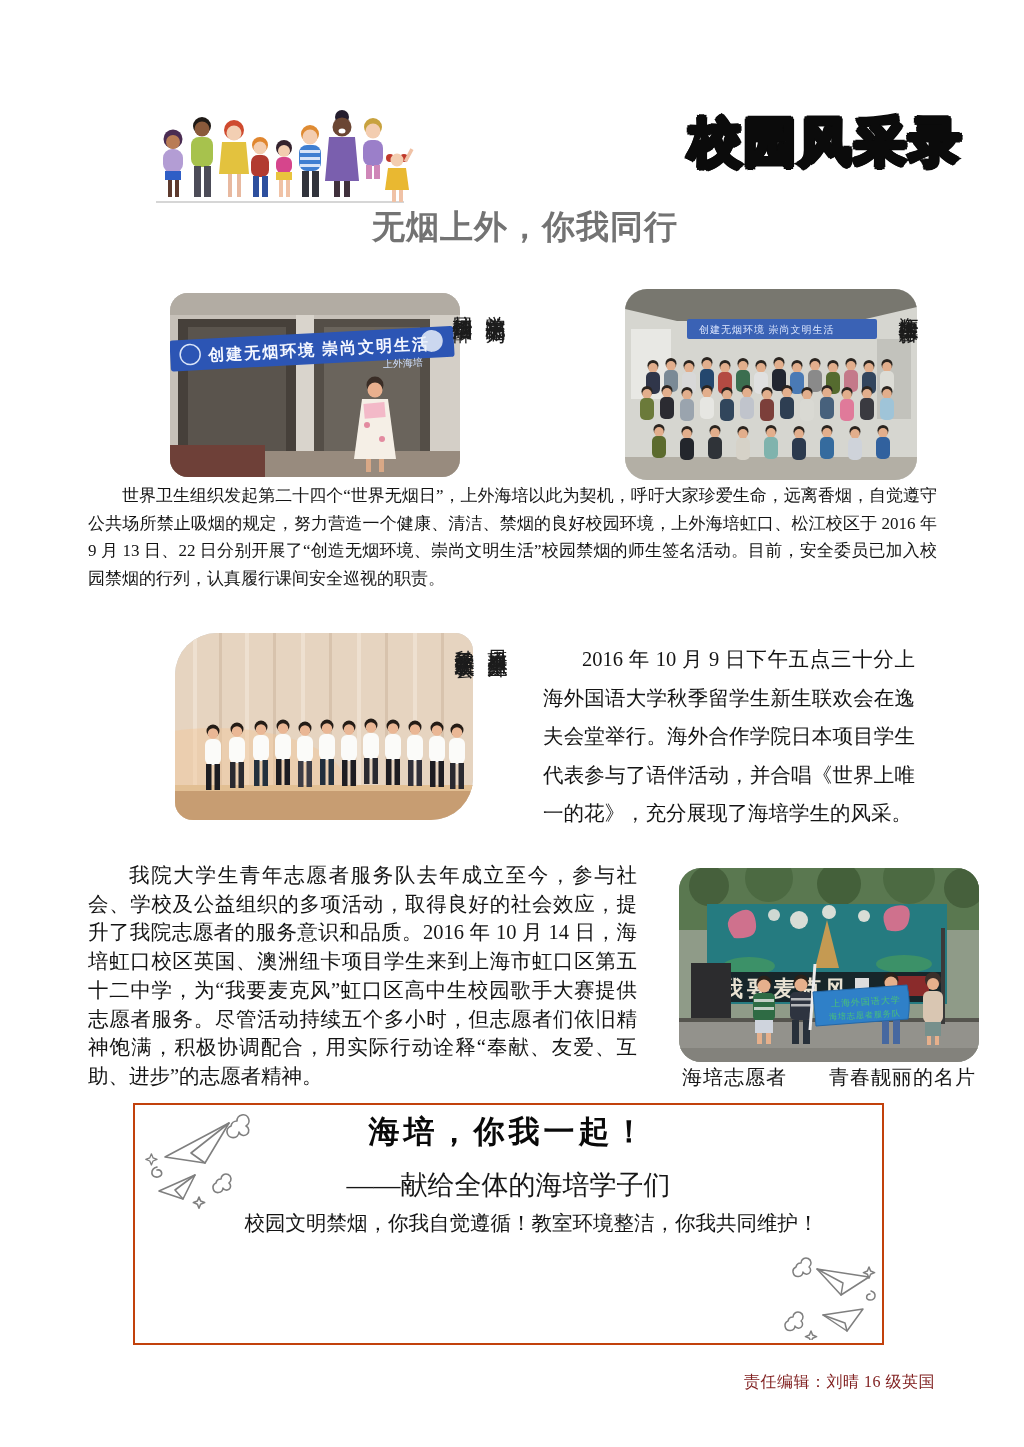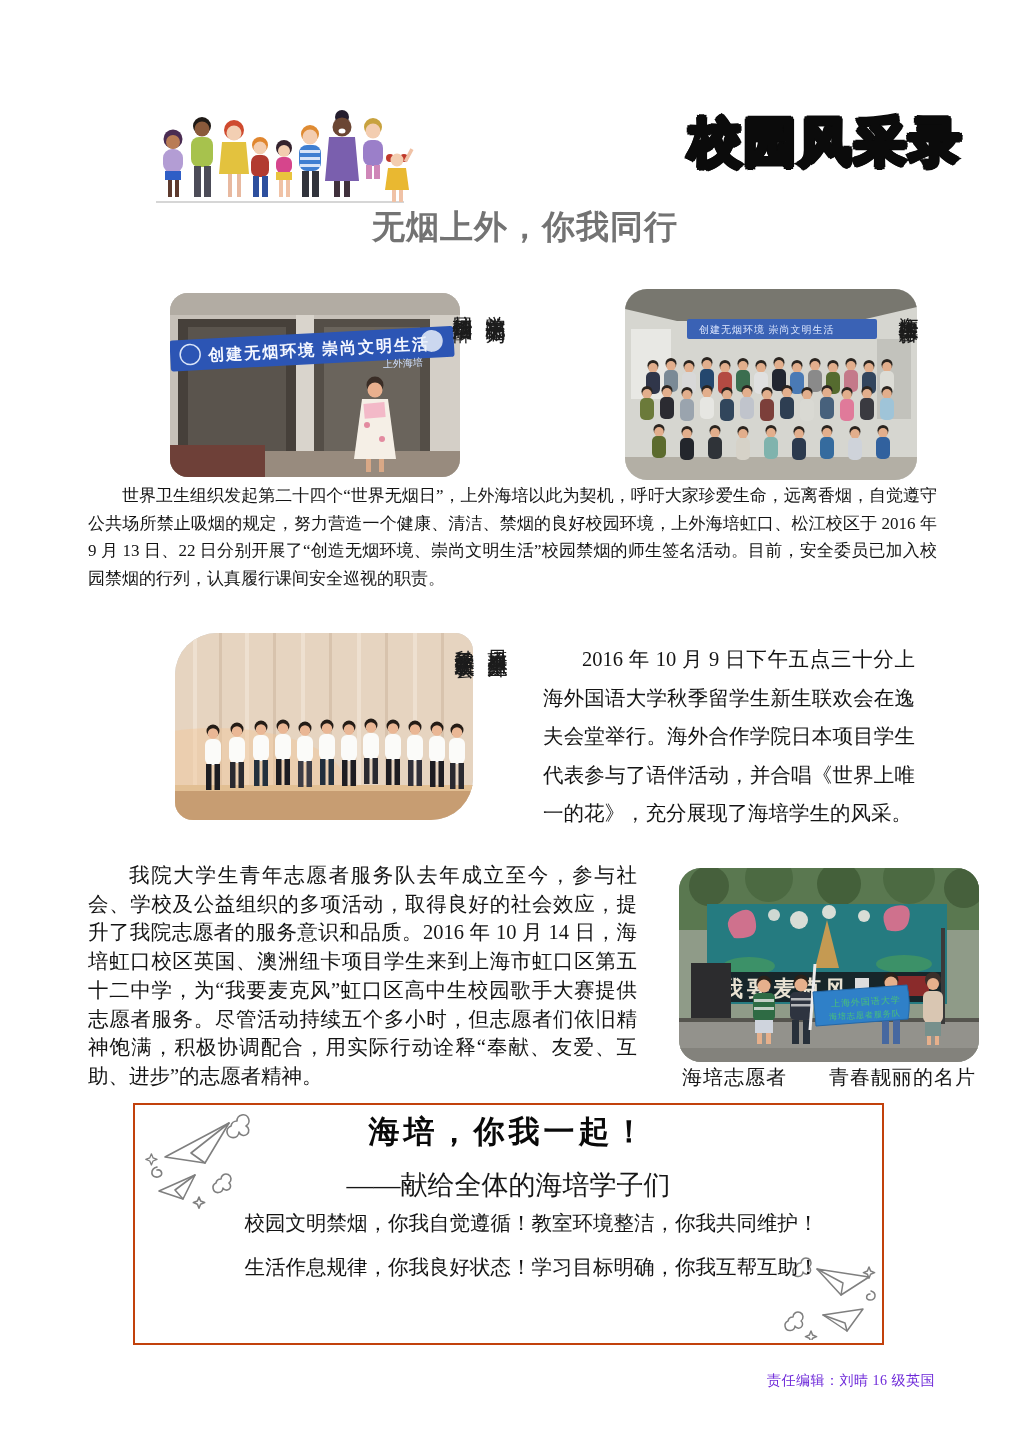--- a/index.html
+++ b/index.html
@@ -56,21 +56,21 @@
     font-family:"Liberation Serif","DejaVu Serif",serif;
   }
   .pledge-sub { position:absolute; left:0; right:0; top:62px; text-align:center; font-size:27px; color:#161616; }
   .pledge-lines { position:absolute; left:0; right:0; top:96px; text-align:center; font-size:20.5px; line-height:44px; color:#141414;padding-left:46px; }
   .doodle { position:absolute; }
   #doodle-left { left:6px; top:2px; width:130px; height:102px; }
   #doodle-right { left:648px; top:150px; width:95px; height:85px; }
   
   .footer-editor {
     position:absolute; left:535px; top:1372px; width:400px; text-align:right;
-    font-size:14px; color:#6d28d9; letter-spacing:0.5px;
+    font-size:16px; color:#7f1d1d; letter-spacing:0.5px;
   }
 </style>
 </head>
 <body>
 
 <div class="page">
 
   <div class="kids-illustration">
     <svg viewBox="0 0 268 108">
       <line x1="4" y1="102" x2="252" y2="102" stroke="#c8c8c8" stroke-width="1.5"></line>
@@ -395,19 +395,18 @@
         <path d="M80,54 L40,60 L64,76 Z"></path>
           <path d="M40,60 L62,68 L64,76"></path>
         <path d="M10,62 a5,5 0 1 1 8,4 a4,4 0 1 1 -6,5 a5,5 0 1 1 -7,-5 a5,5 0 0 1 5,-4 z"></path>
         <path d="M28,76 l1.6,4 4,1.6 -4,1.6 -1.6,4 -1.6,-4 -4,-1.6 4,-1.6 z"></path>
       </g>
     </svg>
     <div class="pledge-title">海培，你我一起！</div>
     <div class="pledge-sub">——献给全体的海培学子们</div>
     <div class="pledge-lines">
       <div>校园文明禁烟，你我自觉遵循！教室环境整洁，你我共同维护！</div>
-      <div>生活作息规律，你我良好状态！学习目标明确，你我互帮互助！</div>
     </div>
   </div>
 
   <div class="footer-editor">责任编辑：刘晴  16 级英国</div>
 
 </div>
 
 </body></html>

